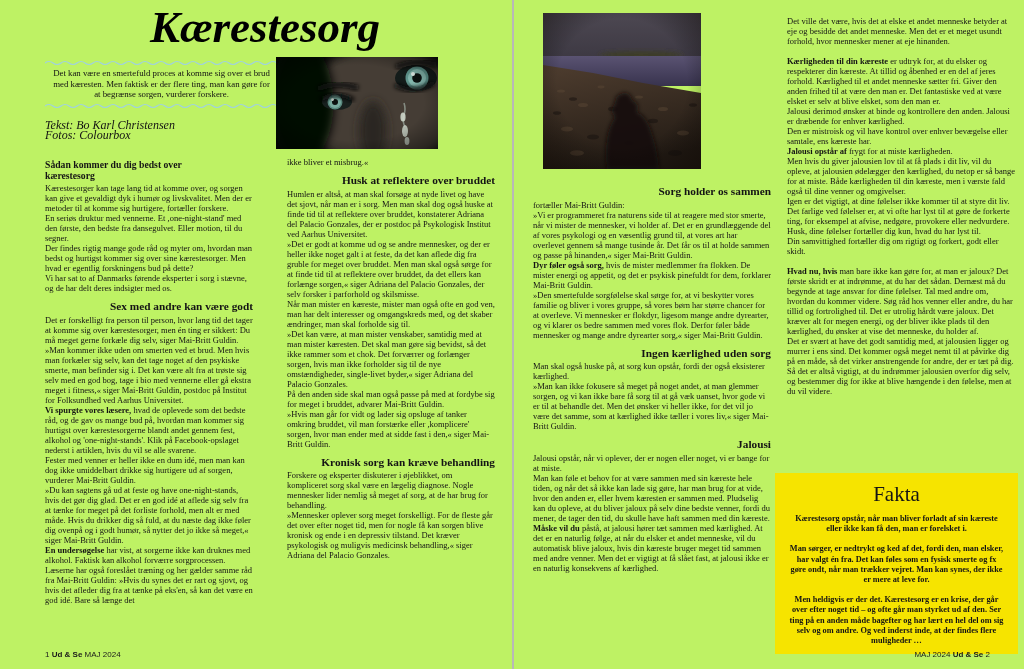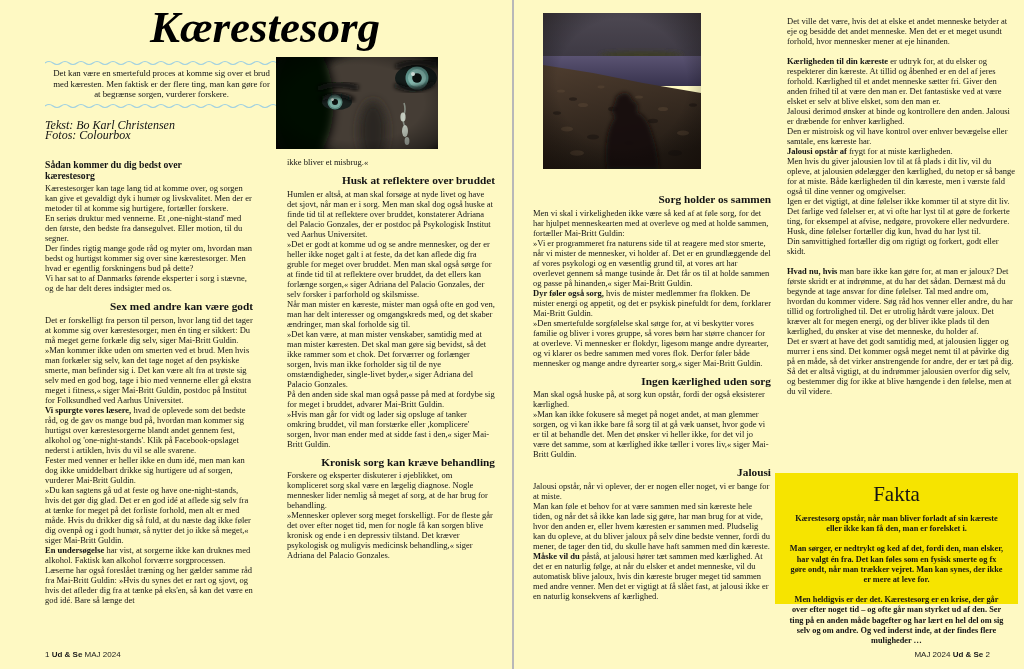--- a/index.html
+++ b/index.html
@@ -1,18 +1,18 @@
 <!DOCTYPE html>
 <html><head>
 <meta charset="utf-8">
 <style>
   html,body{margin:0;padding:0;}
   body{width:1024px;height:669px;position:relative;overflow:hidden;background:#ffffff;
        font-family:"Liberation Serif",serif;color:#141414;}
-  .sheet{position:absolute;inset:0;background:#fef9c3;}
+  .sheet{position:absolute;inset:0;background:#bef264;}
   .divider{position:absolute;left:512px;top:0;width:2px;height:669px;background:#b8b8b8;}
 
   .title{position:absolute;left:65px;top:0px;width:400px;margin:0;text-align:center;
          font-family:"Liberation Serif",serif;font-style:italic;font-weight:700;
          font-size:45px;line-height:54px;color:#000;}
 
   .intro{position:absolute;left:45px;top:60px;width:233px;}
   .wave{display:block;width:233px;height:6px;}
   .intro-text{padding:2px 5px 3px;text-align:center;font-size:8.8px;line-height:10.6px;color:#121212;}
 
@@ -24,26 +24,26 @@
   .photo-shore{left:543px;top:13px;width:158px;height:156px;}
 
   .col{position:absolute;font-size:8.5px;line-height:10px;overflow:hidden;}
   .col p{margin:0;}
   .colL1{left:45px;top:159px;width:208px;height:494px;}
   .colL2{left:287px;top:157px;width:208px;height:498px;}
   .colR1{left:533px;top:177px;width:238px;height:480px;}
   .colR2{left:787px;top:16px;width:231px;height:452px;}
 
   .sec-h{font-weight:700;font-size:11.3px;line-height:12.5px;margin:7px 0 2px;text-align:right;}
-  .sec-h:first-child{margin-top:16px;}
+  .sec-h:first-child{margin-top:8px;}
   .sub-h{font-weight:700;font-size:9.7px;line-height:11px;margin:0 0 2px;max-width:168px;}
   .blead{font-weight:700;}
   .vsp{height:10px;}
 
-  .fakta{position:absolute;left:775px;top:473px;width:243px;height:131px;background:#F6E400;
+  .fakta{position:absolute;left:775px;top:473px;width:243px;height:181px;background:#F6E400;
          box-sizing:border-box;padding:9px 13px 0;}
   .fakta-title{text-align:center;font-size:21px;line-height:25px;margin-bottom:7px;font-weight:400;}
   .fakta p{margin:0 0 10px;text-align:center;font-weight:700;font-size:8.3px;line-height:10.2px;}
 
   .footer{position:absolute;font-family:"Liberation Sans",sans-serif;font-size:8px;color:#1a1a1a;}
   .footer b{font-weight:700;}
   .fl{left:45px;top:650px;}
   .fr{left:852px;top:650px;width:138px;text-align:right;}
 </style>
 </head>
@@ -188,21 +188,20 @@
         <ellipse cx="86" cy="130" rx="5" ry="2.2"></ellipse>
           <ellipse cx="150" cy="92" rx="4" ry="1.8"></ellipse>
       </g>
       <path d="M64 156 Q60 122 72 104 Q66 98 72 90 Q72 82 80 80 Q88 79 89 87 Q97 90 94 99 Q104 104 108 118 Q114 134 116 156 Z" fill="#150f0b" opacity="0.92" filter="url(#s_b2)"></path>
       <rect width="158" height="156" fill="url(#s_vg)"></rect>
     </svg>
   </div>
 
   <div class="col colR1">
       <div class="sec-h">Sorg holder os sammen</div>
-      <p>Men vi skal i virkeligheden ikke være så ked af at føle sorg, for det har hjulpet menneskearten med at overleve og med at holde sammen,</p>
       <p>fortæller Mai-Britt Guldin:</p>
       <p>»Vi er programmeret fra naturens side til at reagere med stor smerte, når vi mister de mennesker, vi holder af. Det er en grundlæggende del af vores psykologi og en væsentlig grund til, at vores art har overlevet gennem så mange tusinde år. Det får os til at holde sammen og passe på hinanden,« siger Mai-Britt Guldin.</p>
       <p><span class="blead">Dyr føler også sorg,</span> hvis de mister medlemmer fra flokken. De mister energi og appetit, og det er psykisk pinefuldt for dem, forklarer Mai-Britt Guldin.</p>
       <p>»Den smertefulde sorgfølelse skal sørge for, at vi beskytter vores familie og bliver i vores gruppe, så vores børn har større chancer for at overleve. Vi mennesker er flokdyr, ligesom mange andre dyrearter, og vi klarer os bedre sammen med vores flok. Derfor føler både mennesker og mange andre dyrearter sorg,« siger Mai-Britt Guldin.</p>
       <div class="sec-h">Ingen kærlighed uden sorg</div>
       <p>Man skal også huske på, at sorg kun opstår, fordi der også eksisterer kærlighed.</p>
       <p>»Man kan ikke fokusere så meget på noget andet, at man glemmer sorgen, og vi kan ikke bare få sorg til at gå væk uanset, hvor gode vi er til at behandle det. Men det ønsker vi heller ikke, for det vil jo være det samme, som at kærlighed ikke tæller i vores liv,« siger Mai-Britt Guldin.</p>
       <div class="sec-h">Jalousi</div>
       <p>Jalousi opstår, når vi oplever, der er nogen eller noget, vi er bange for at miste.</p>
       <p>Man kan føle et behov for at være sammen med sin kæreste hele tiden, og når det så ikke kan lade sig gøre, har man brug for at vide, hvor den anden er, eller hvem kæresten er sammen med. Pludselig kan du opleve, at du bliver jaloux på selv dine bedste venner, fordi du mener, de tager den tid, du skulle have haft sammen med din kæreste.</p>

